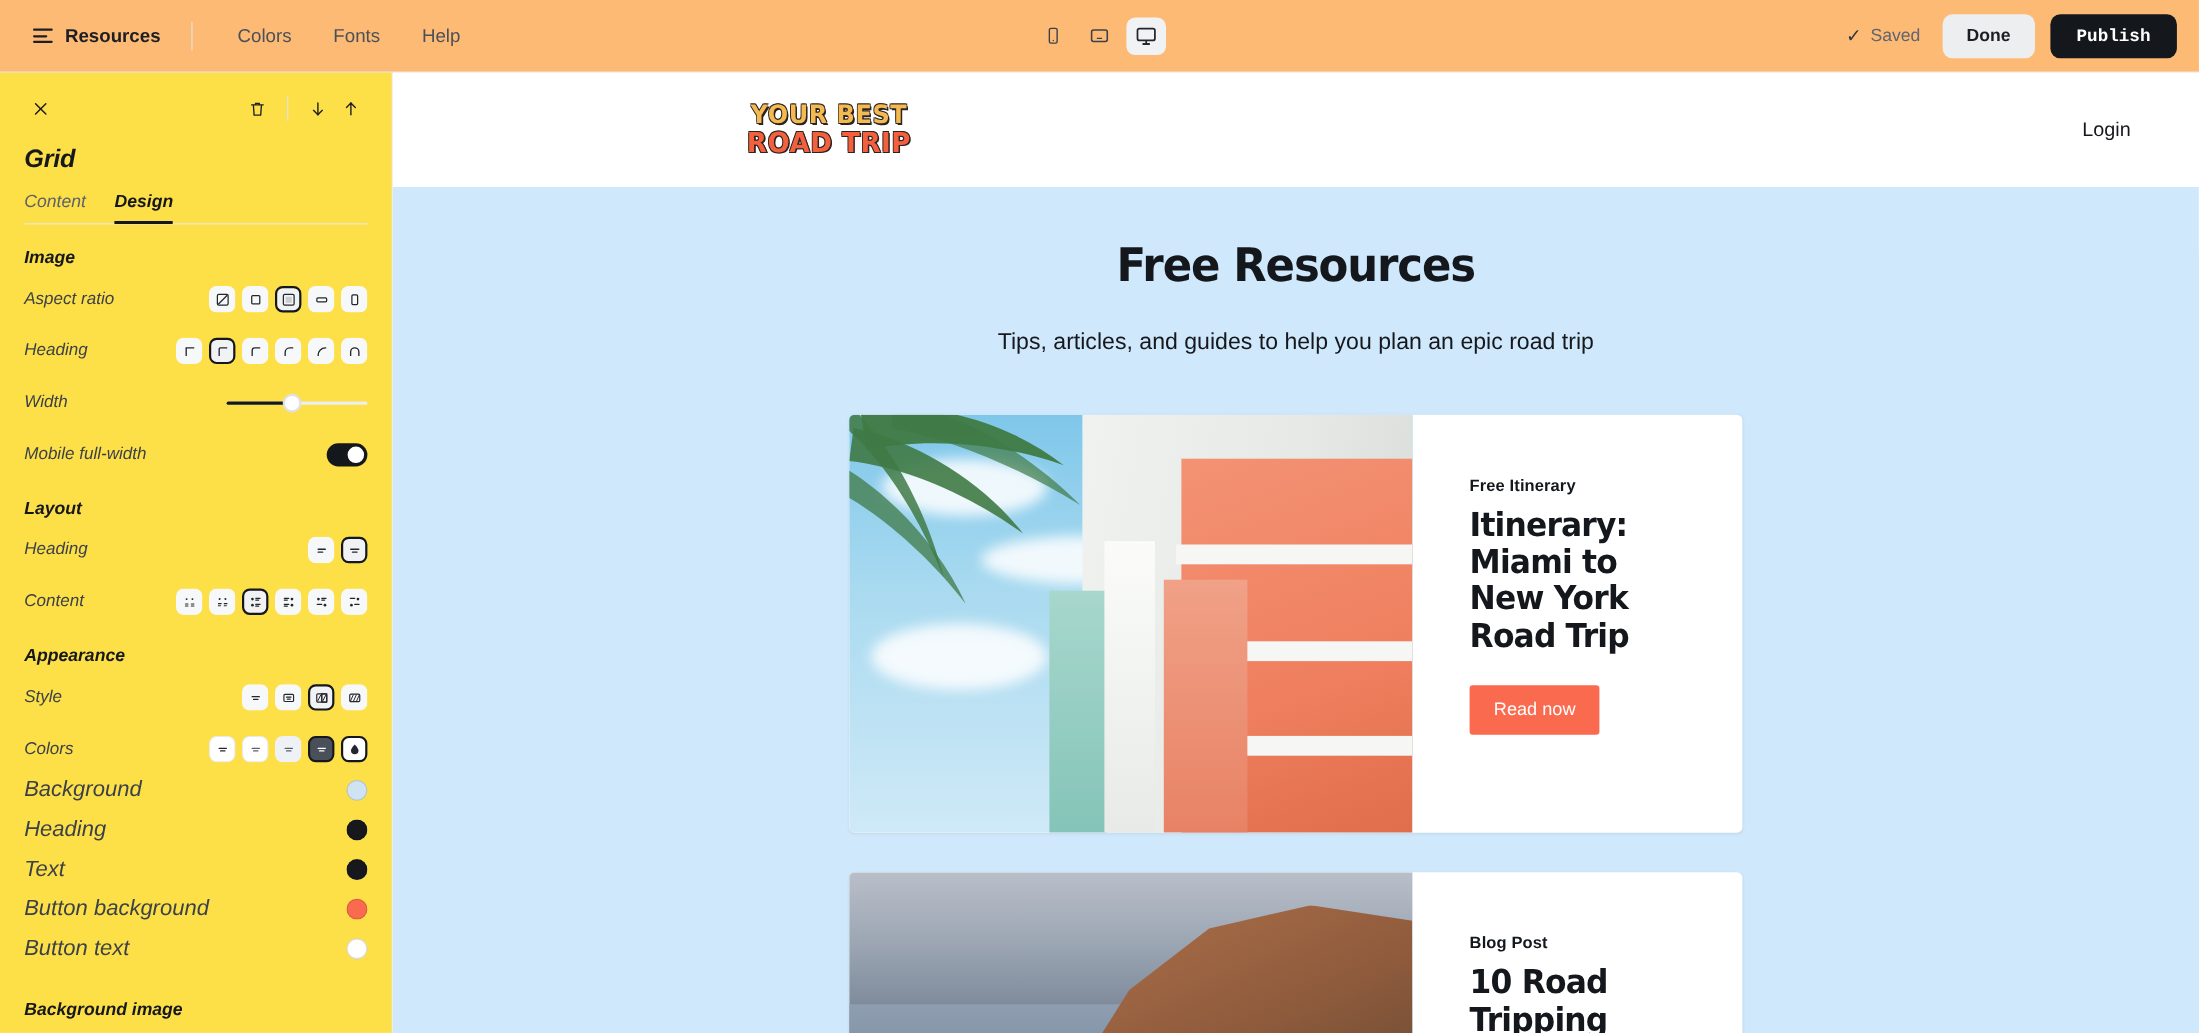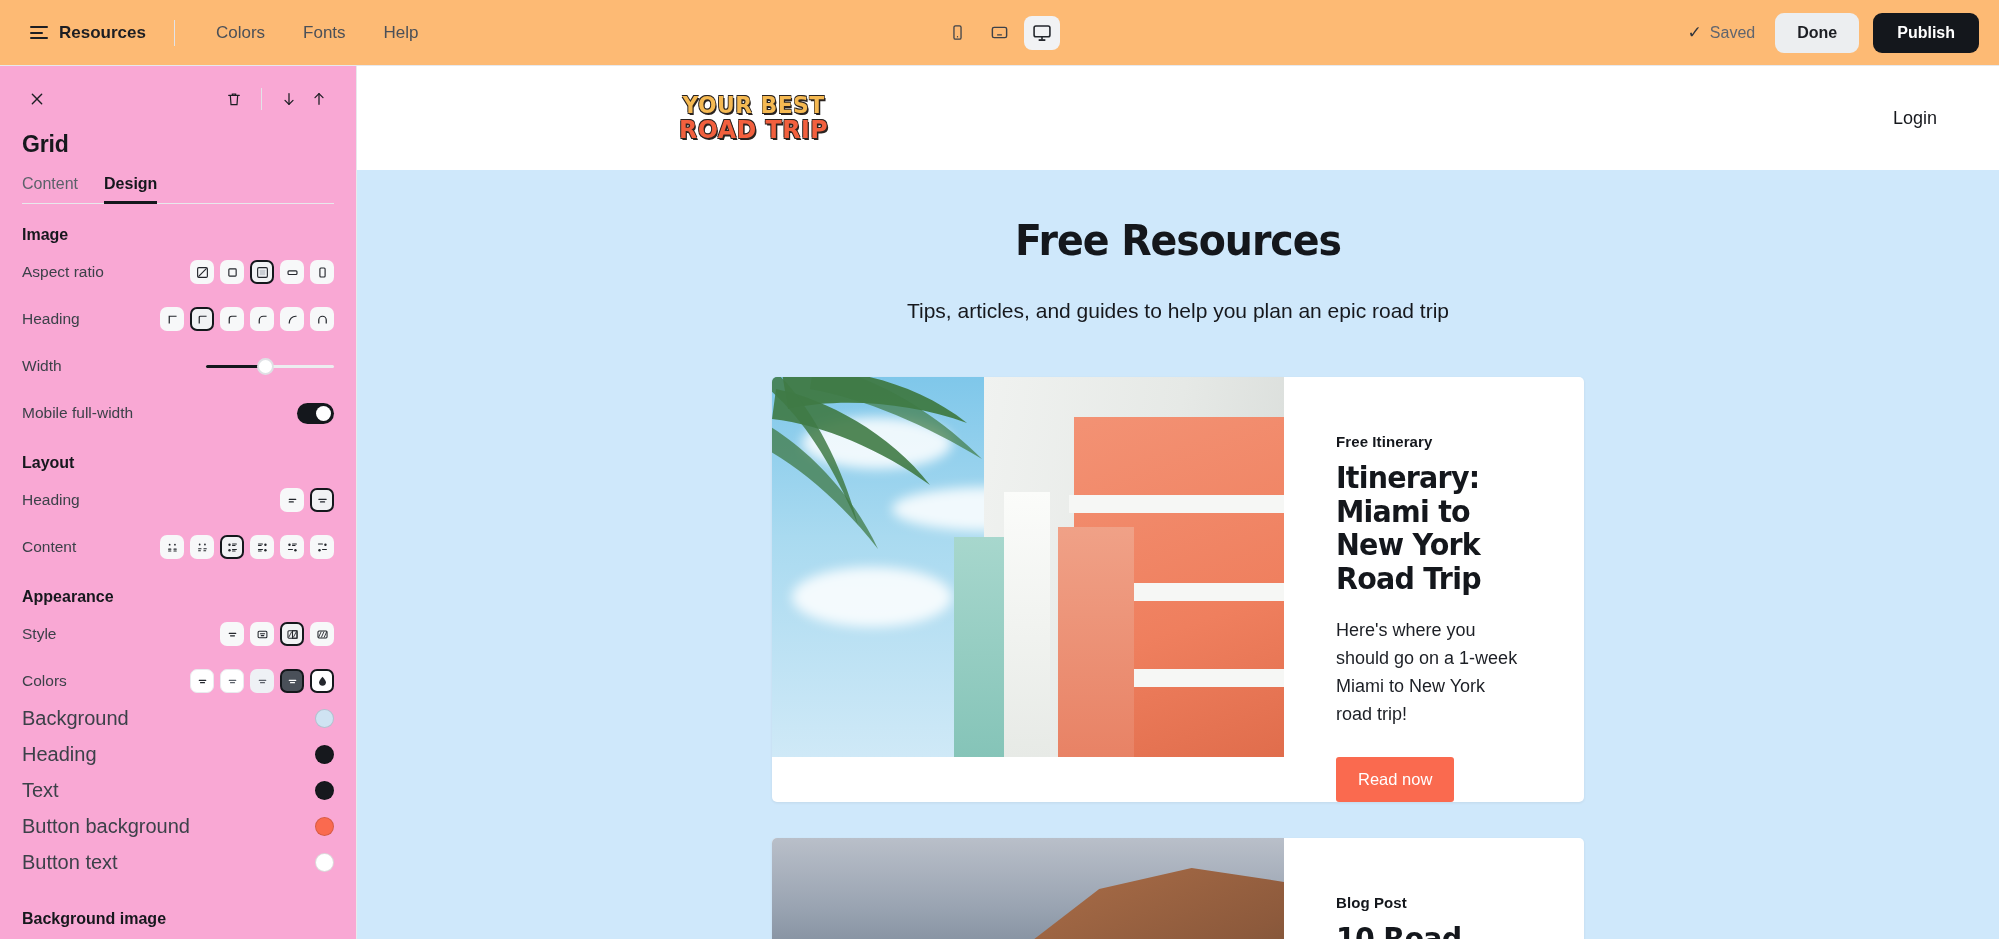--- a/index.html
+++ b/index.html
@@ -54,32 +54,32 @@
   }
   .check { font-size: 17px; color: #32363d; line-height: 1; }
   .btn-done {
     background: #eceef0; color: #1c1e23; border: none;
     font-size: 16px; font-weight: 700; padding: 11px 22px;
     border-radius: 9px; cursor: pointer; font-family: inherit;
   }
   .btn-publish {
     background: #14171c; color: #ffffff; border: none;
     font-size: 16px; font-weight: 700; padding: 11px 24px;
-    border-radius: 9px; cursor: pointer; font-family: Liberation Sans, sans-serif;
+    border-radius: 9px; cursor: pointer; font-family: Liberation Mono, monospace;
   }
 
   
   .body { flex: 1; display: flex; min-height: 0; }
 
   
   .panel {
     width: 357px; min-width: 357px; height: 873px;
     border-right: 1px solid #e8e9ec;
-    background: #f9a8d4; padding: 0 22px;
-    overflow: hidden; position: relative;
+    background: #fde047; padding: 0 22px;
+    overflow: hidden; position: relative; font-style: italic;
   }
   .panel-head {
     display: flex; align-items: center;
     height: 56px; padding-top: 10px;
   }
   .icon-btn {
     width: 30px; height: 30px; display: flex; align-items: center;
     justify-content: center; cursor: pointer; color: #1c1e23;
   }
   .panel-head .spacer { flex: 1; }
@@ -648,21 +648,20 @@
                   <path d="M14 26 C64 36 128 70 168 122 C118 86 62 62 10 56 Z" opacity=".9"></path>
                   <path d="M8 4 C40 30 78 92 96 162 C72 104 40 52 2 22 Z" opacity=".85"></path>
                   <path d="M52 2 C104 10 168 44 220 96 C164 62 104 36 48 26 Z" opacity=".7"></path>
                   <path d="M2 60 C44 84 90 130 116 186 C82 142 38 104 0 84 Z" opacity=".75"></path>
                 </g>
               </svg>
             </div>
             <div class="card-body">
               <div class="eyebrow">Free Itinerary</div>
               <h2>Itinerary: Miami to New York Road Trip</h2>
-              <p>Here's where you should go on a 1-week Miami to New York road trip!</p>
               <button class="read-btn">Read now</button>
             </div>
           </div>
 
           <div class="card">
             <div class="card-img photo-cliff">
               <div class="sea"></div>
               <div class="cliff"></div>
 
             </div>

